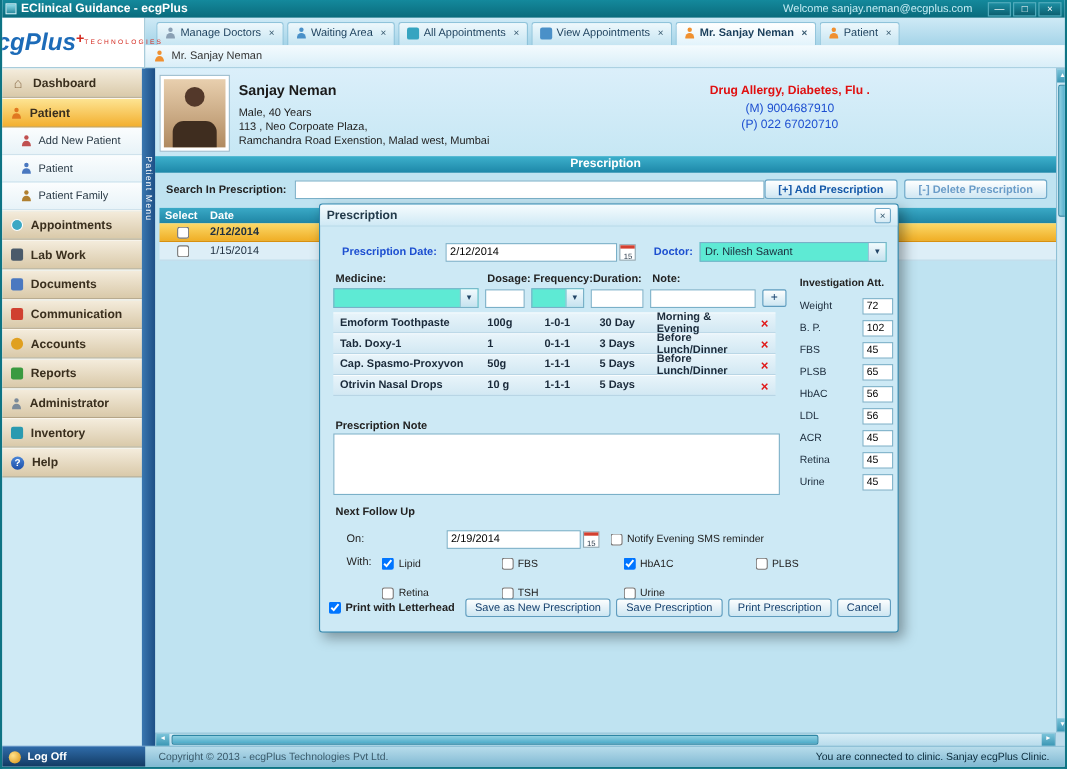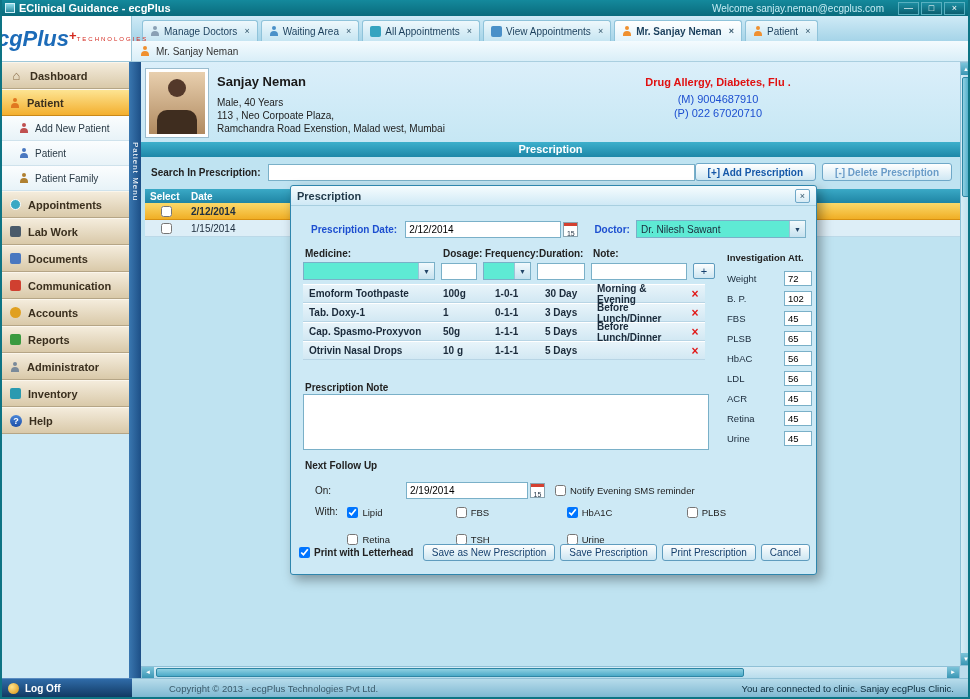--- a/index.html
+++ b/index.html
@@ -21,21 +21,21 @@
   .logo-box { position:absolute; top:16px; left:0; width:130px; height:46px; background:#fff;
     border-right:1px solid #9fc7d8; border-bottom:1px solid #9fc7d8; display:flex; 
     align-items:center; justify-content:center; z-index:30; }
   .logo-brand { font-size:22px; font-weight:bold; font-style:italic; color:#1c6bb8; line-height:20px; }
   .logo-cross { color:#d42a20; font-size:13px; font-weight:bold; vertical-align:6px; }
   .logo-sub { font-size:6px; color:#d42a20; letter-spacing:2px; margin-top:1px; }
 
   
   .tabbar { position:absolute; top:16px; left:130px; right:0; height:25px;
     background:linear-gradient(#cfeaf6,#a5d4e8); display:flex; align-items:flex-end; padding-left:10px; gap:3px; }
-  .tab { display:flex; align-items:center; gap:4px; height:21px; padding:4px 7px;
+  .tab { display:flex; align-items:flex-start; gap:4px; height:21px; padding:4px 7px;
     background:linear-gradient(#eef8fc,#c6e5f2); border:1px solid #8fc3da; border-bottom:none;
     border-radius:3px 3px 0 0; font-size:10px; color:#1a3f5c; white-space:nowrap; }
   .tab.active { background:linear-gradient(#ffffff,#e2f3fb); font-weight:bold; }
   .tclose { font-size:9px; color:#35586e; margin-left:3px; }
 
   
   .person { position:relative; display:inline-block; width:10px; height:10px; flex:0 0 auto; }
   .person::before { content:""; position:absolute; top:0; left:50%; transform:translateX(-50%);
     width:4px; height:4px; border-radius:50%; background:currentColor; }
   .person::after { content:""; position:absolute; bottom:0; left:50%; transform:translateX(-50%);
@@ -119,21 +119,21 @@
   .vscroll .scroll-btn { width:10px; height:12px; line-height:12px; flex:0 0 auto; }
   .hthumb { height:9px; width:72%; margin-left:2px; border-radius:2px;
     background:linear-gradient(#8fd0e2,#4aaac8); border:1px solid #2e86a4; }
   .vthumb { width:8px; height:120px; margin-top:2px; border-radius:2px;
     background:linear-gradient(to right,#8fd0e2,#4aaac8); border:1px solid #2e86a4; }
   .hscroll .ml-a { margin-left:auto; }
   .corner { position:absolute; left:958px; top:666px; width:12px; height:13px; background:#bcdcEC; background:#bcdcec; }
 
   .statusbar { position:absolute; left:0; bottom:0; right:0; height:19px;
     background:linear-gradient(#b7dceb,#7fb8d2); border-top:1px solid #8fc0d6;
-    display:flex; align-items:center; font-size:9.5px;margin-left:25px; }
+    display:flex; align-items:center; font-size:9.5px; }
   .copyright { margin-left:142px; color:#3a5a6a; }
   .connection { margin-left:auto; margin-right:14px; color:#0a2a3a; }
   .logoff { position:absolute; left:0; bottom:0; width:130px; height:19px; z-index:20;
     background:linear-gradient(#2f6ba8,#123a63); display:flex; align-items:center; gap:6px;
     padding-left:6px; color:#fff; font-size:10px; font-weight:bold; border-top:1px solid #5a8cc0; cursor:default; }
   .logoff-icon { width:11px; height:11px; border-radius:50%;
     background:radial-gradient(circle at 35% 35%, #ffe28a, #d89010); }
 
   
   .modal { position:absolute; left:288px; top:185px; width:527px; height:390px; z-index:25;

